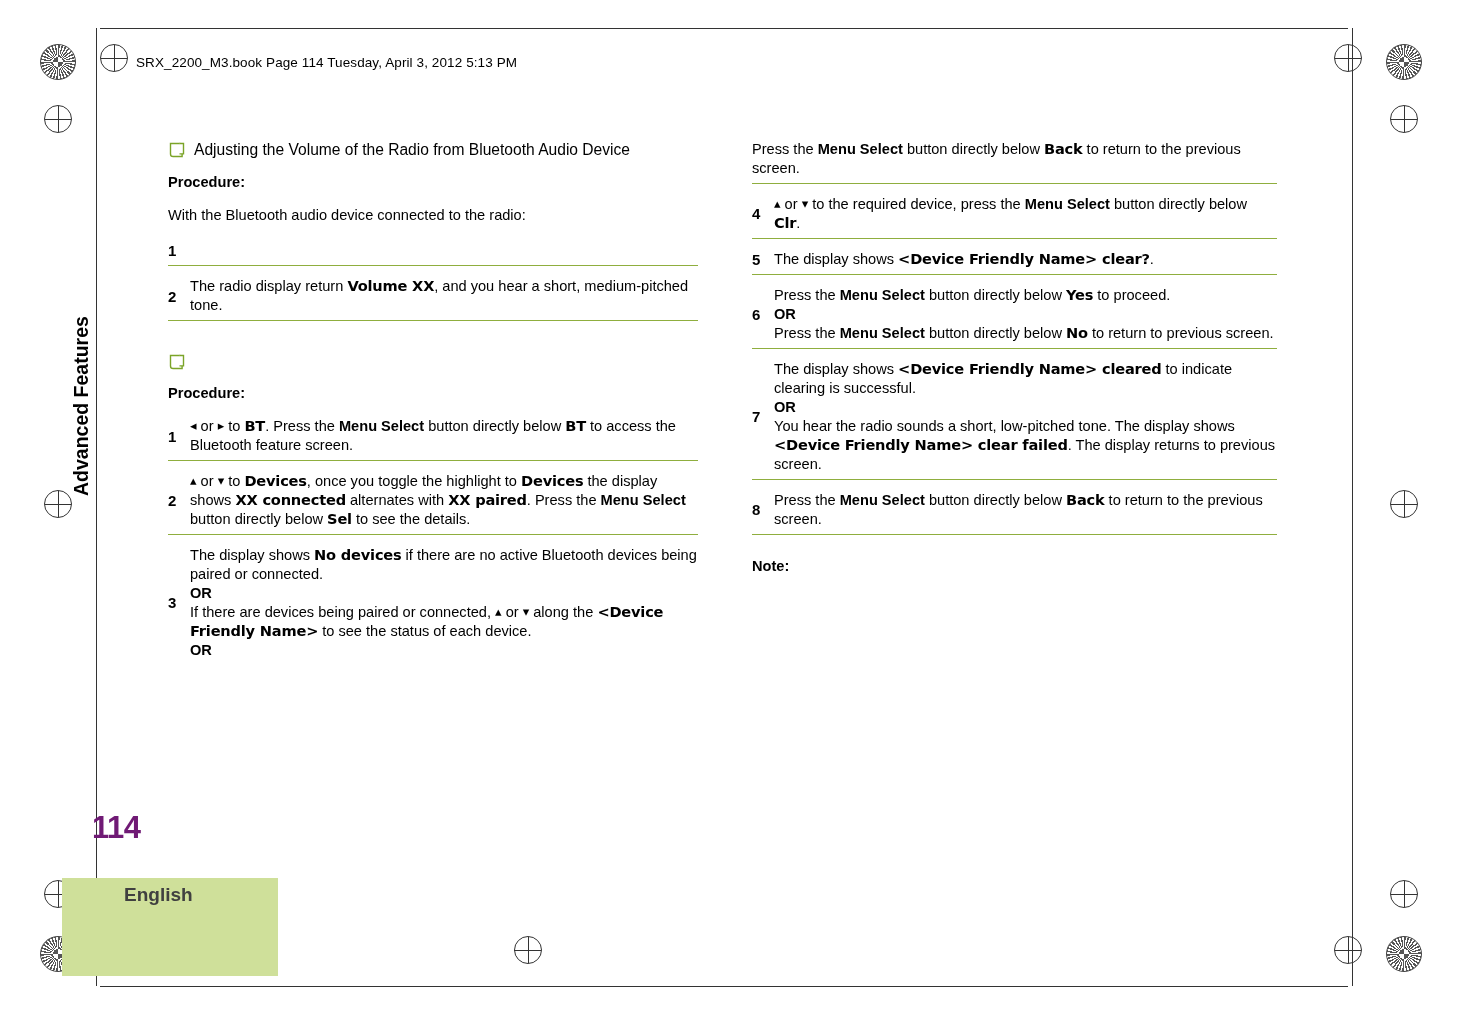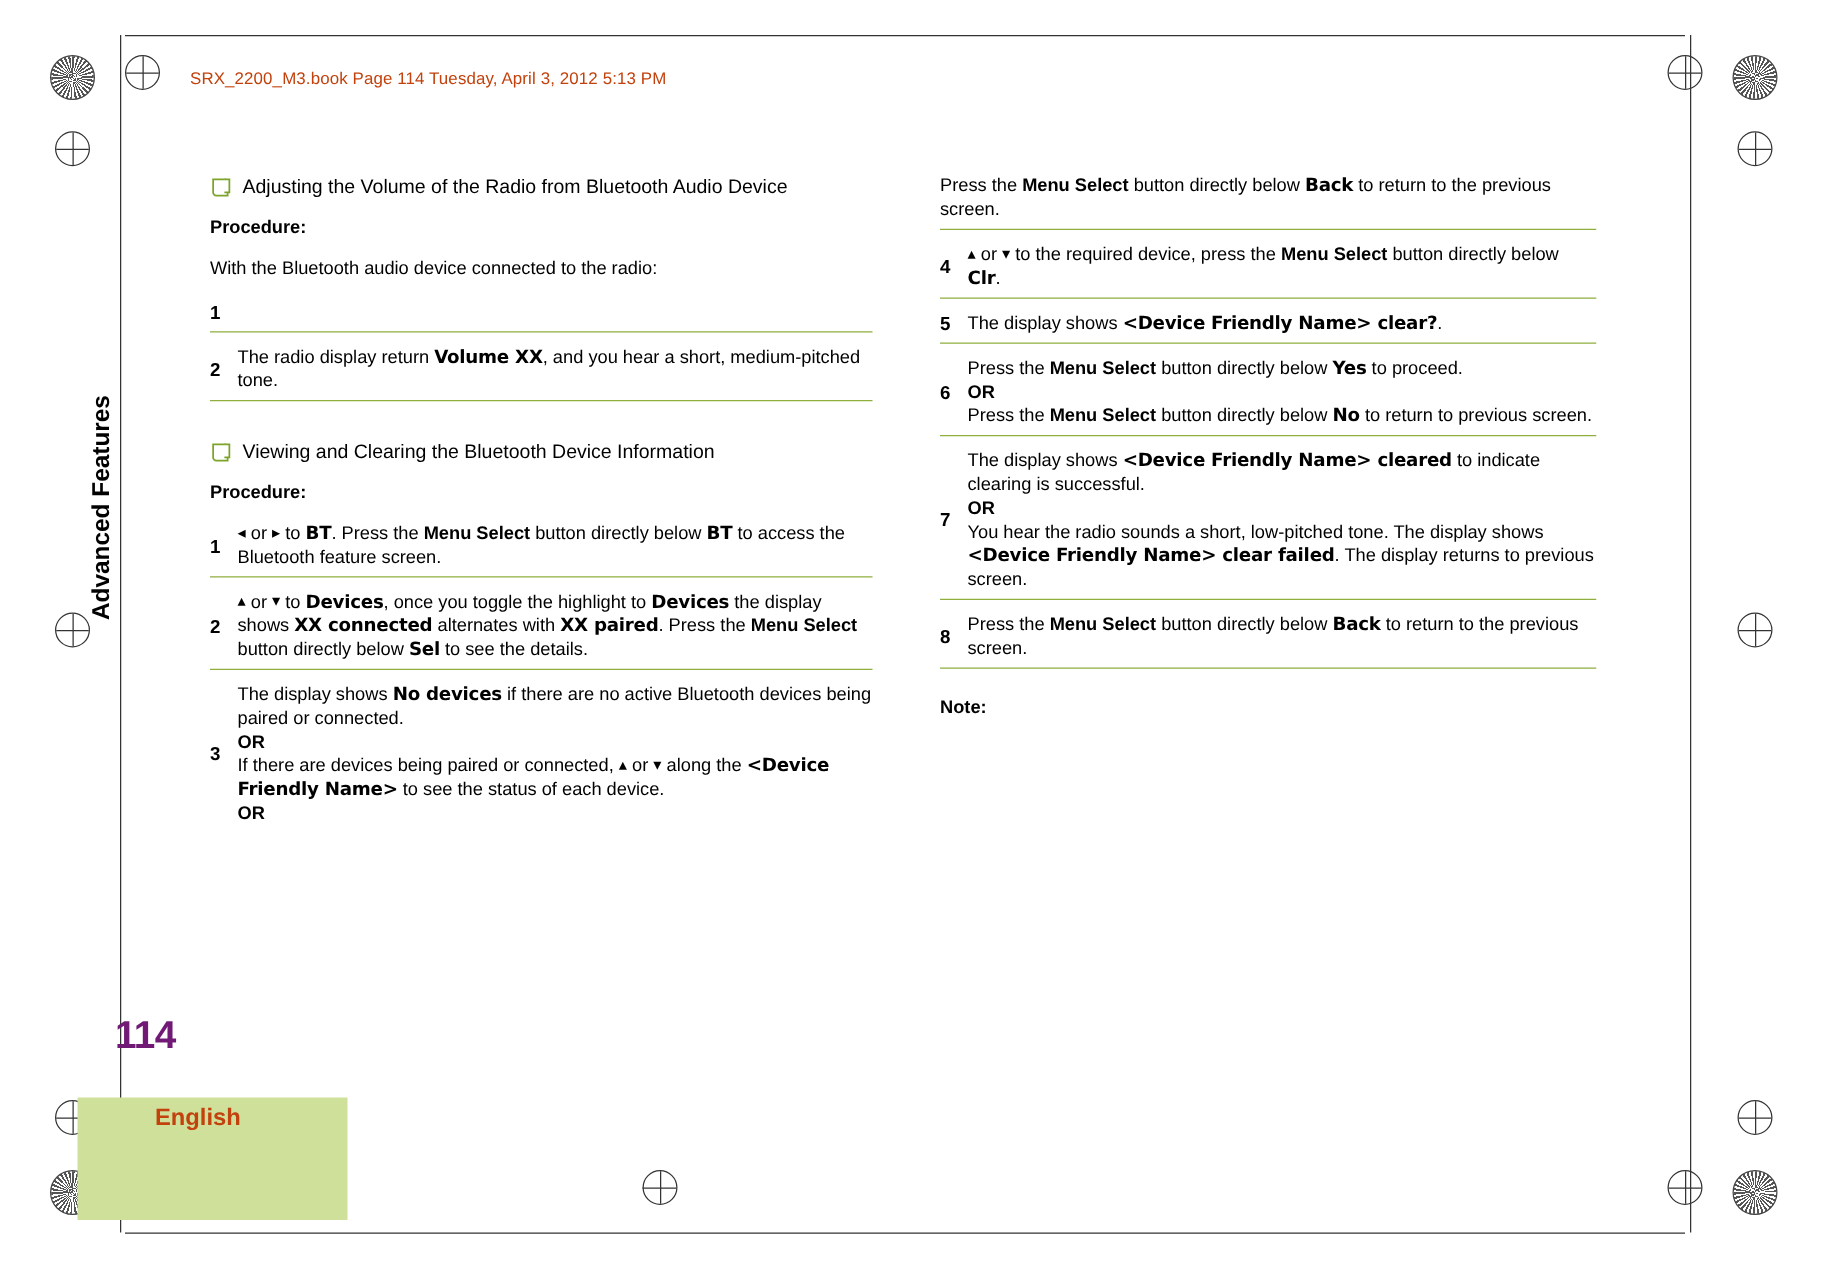--- a/index.html
+++ b/index.html
@@ -28,25 +28,25 @@
       linear-gradient(#333,#333) center/1px 100% no-repeat,
       linear-gradient(#333,#333) center/100% 1px no-repeat,
       #fff;
   }
   .crop-h { position:absolute; height:1px; background:#333; }
   .crop-v { position:absolute; width:1px; background:#333; }
 
   
   .bookline {
     position: absolute;
-    left: 152px; top: 55px;
+    left: 136px; top: 55px;
     font-size: 13.5px;
     letter-spacing: 0.1px;
     white-space: nowrap;
-    color:#c2410c;
+    color:#000000;
   }
 
   
   .sidebar-chapter {
     position: absolute;
     left: 70px; top: 470px;
     width: 26px;
     font-size: 19.5px;
     font-weight: bold;
     transform-origin: left top;
@@ -66,21 +66,21 @@
     position: absolute;
     left: 62px; top: 878px;
     width: 216px; height: 98px;
     background: #cfe09a;
   }
   .lang-label {
     position: absolute;
     left: 124px; top: 884px;
     font-size: 19px;
     font-weight: bold;
-    color: #c2410c;
+    color: #404040;
   }
 
   
   .col {
     position: absolute;
     top: 140px;
     width: 530px;
     font-size: 14.6px;
     line-height: 1.30;
   }
@@ -208,21 +208,20 @@
 
   <div class="spacer-lg"></div>
 
   <div class="sec-head">
     <span class="book-icon">
       <svg width="18" height="18" viewBox="0 0 18 18" aria-hidden="true">
         <path d="M2.5 2.5 h9 a2.6 2.6 0 0 1 2.6 2.6 v10.4 h-9 a2.6 2.6 0 0 1 -2.6 -2.6 z" fill="#ffffff" stroke="#7ba428" stroke-width="1.4"></path>
         <path d="M11.5 2.5 h4 v10.4 h-4" fill="#ffffff" stroke="#7ba428" stroke-width="1.4"></path>
       </svg>
     </span>
-    <span>Viewing and Clearing the Bluetooth Device Information</span>
   </div>
 
   <div class="procedure">Procedure:</div>
 
   <div class="step">
     <span class="num">1</span>
     <span class="txt"><span class="gl">◂</span><span> or </span><span class="gl">▸</span><span> to </span><span class="mono">BT</span><span>. Press the </span><span class="nb">Menu Select</span><span> button directly below </span><span class="mono">BT</span><span> to access the Bluetooth feature screen.</span></span>
   </div>
   <div class="step">
     <span class="num">2</span>

